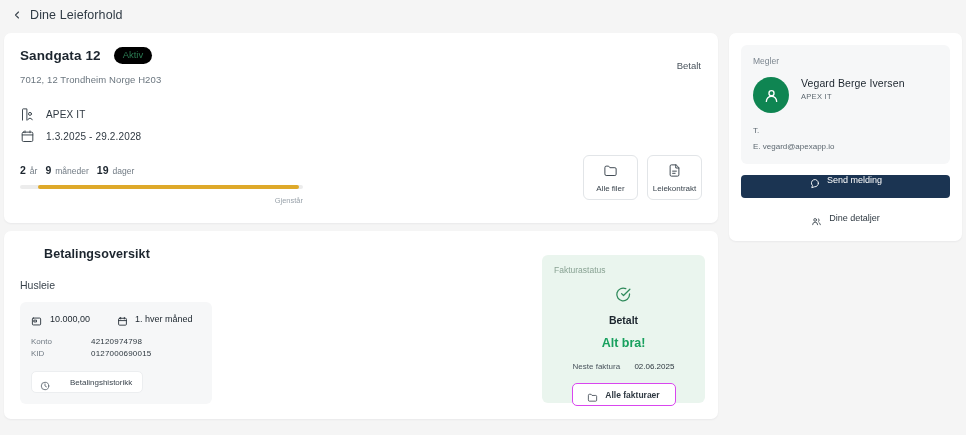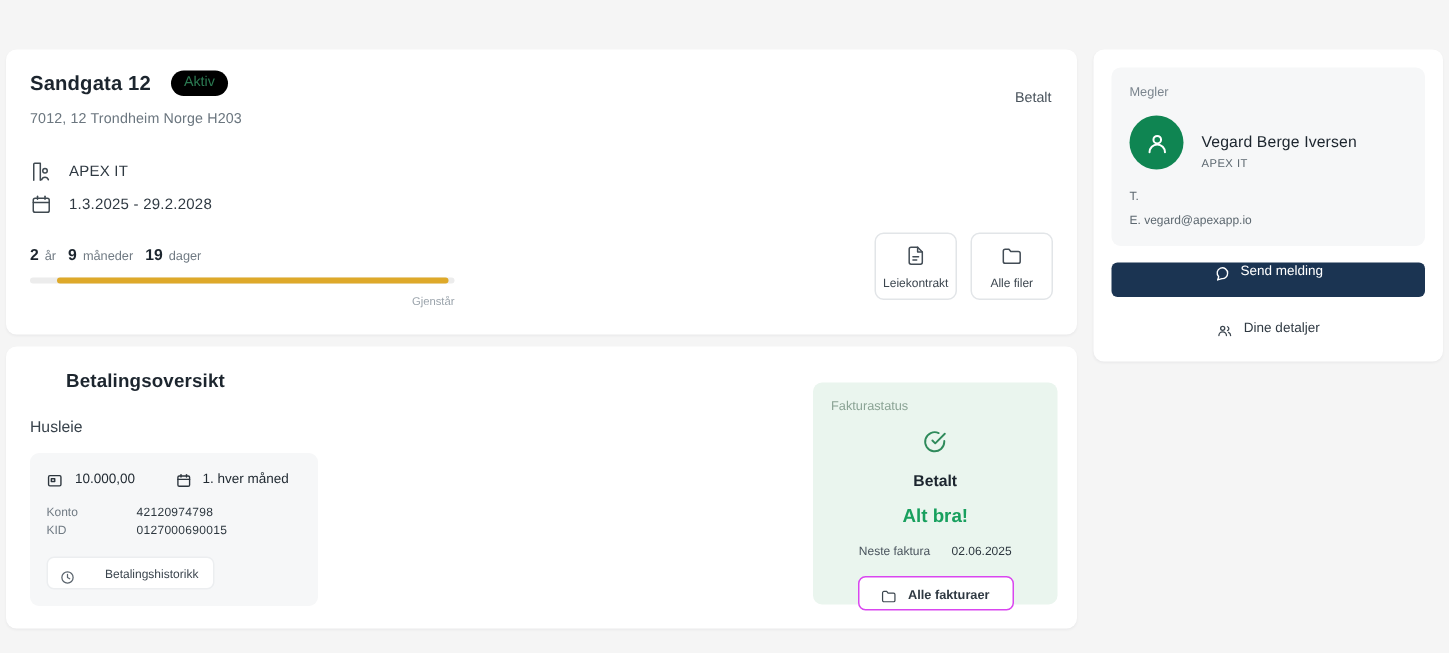--- a/index.html
+++ b/index.html
@@ -118,21 +118,21 @@
     background: #fff; border: 1px solid #d946ef; border-radius: 5px; font-weight: bold;
   }
   .inv-btn .ico { width: 11px; height: 11px; color: #3d4750; }
   .inv-btn .lbl { font-size: 8.5px; color: #2f3942; }
 
   
   .aside { position: absolute; left: 729px; top: 33px; width: 233px; }
   .aside-card { background: #fff; border-radius: 7px; padding: 12px; box-shadow: 0 1px 2px rgba(16,24,40,.05); }
   .broker-box { background: #f6f7f8; border-radius: 6px; padding: 11px 12px 13px 12px; }
   .broker-label { font-size: 8.5px; color: #7b858e; }
-  .broker-main { margin-top: 11px; display: flex; align-items: flex-end; gap: 12px; }
+  .broker-main { margin-top: 11px; display: flex; align-items: flex-start; gap: 12px; }
   .avatar {
     width: 36px; height: 36px; border-radius: 50%;
     background: #0f8552; display: flex; align-items: center; justify-content: center;
     color: #fff; flex: 0 0 36px;
   }
   .broker-name { font-size: 10.5px; color: #1c252e; letter-spacing: .1px; }
   .broker-org { margin-top: 3px; font-size: 7.5px; color: #5d6870; letter-spacing: .3px; }
   .broker-contact { margin-top: 13px; font-size: 8px; color: #5d6870; }
   .broker-contact div + div { margin-top: 7px; }
 
@@ -150,20 +150,28 @@
     display: flex; align-items: center; justify-content: center; gap: 7px;
   }
   .details-btn .ico { width: 11px; height: 11px; color: #3d4750; }
   .details-btn .lbl { font-size: 9px; color: #2f3942; }
 </style>
 </head>
 <body>
 
 <div class="page">
 
+  <div class="header">
+    <span class="back-chevron">
+      <svg viewBox="0 0 24 24" width="12" height="12" fill="none" stroke="currentColor" stroke-width="2.2" stroke-linecap="round" stroke-linejoin="round">
+          <polyline points="15 18 9 12 15 6"></polyline>
+        </svg>
+    </span>
+    <span class="header-title">Dine Leieforhold</span>
+  </div>
 
   <div class="cards">
 
     <div class="card tenancy">
       <div class="tenancy-head">
         <span class="addr-title">Sandgata 12</span>
         <span class="badge">Aktiv</span>
       </div>
       <div class="addr-sub">7012, 12 Trondheim Norge H203</div>
       <div class="paid-tag">Betalt</div>
@@ -203,35 +211,35 @@
 
       <div class="bar-wrap" style="background: rgb(236, 236, 236);">
         <div class="bar-fill" style="background: rgb(222, 169, 42);"></div>
       </div>
       <div class="bar-caption">Gjenstår</div>
 
       <div class="doc-buttons">
         <div class="doc-btn">
           <span class="ico">
             <svg viewBox="0 0 24 24" width="15" height="15" fill="none" stroke="currentColor" stroke-width="1.6" stroke-linecap="round" stroke-linejoin="round">
+                <path d="M3 7a2 2 0 0 1 2-2h4l2 2.5h8a2 2 0 0 1 2 2V18a2 2 0 0 1-2 2H5a2 2 0 0 1-2-2z"></path>
+              </svg>
+          </span>
+          <span class="lbl">Alle filer</span>
+        </div>
+        <div class="doc-btn">
+          <span class="ico">
+            <svg viewBox="0 0 24 24" width="15" height="15" fill="none" stroke="currentColor" stroke-width="1.6" stroke-linecap="round" stroke-linejoin="round">
                 <path d="M14 3H7a2 2 0 0 0-2 2v14a2 2 0 0 0 2 2h10a2 2 0 0 0 2-2V8z"></path>
                 <polyline points="14 3 14 8 19 8"></polyline>
                 <line x1="9" y1="13" x2="15" y2="13"></line>
                 <line x1="9" y1="16.5" x2="13" y2="16.5"></line>
               </svg>
           </span>
           <span class="lbl">Leiekontrakt</span>
-        </div>
-        <div class="doc-btn">
-          <span class="ico">
-            <svg viewBox="0 0 24 24" width="15" height="15" fill="none" stroke="currentColor" stroke-width="1.6" stroke-linecap="round" stroke-linejoin="round">
-                <path d="M3 7a2 2 0 0 1 2-2h4l2 2.5h8a2 2 0 0 1 2 2V18a2 2 0 0 1-2 2H5a2 2 0 0 1-2-2z"></path>
-              </svg>
-          </span>
-          <span class="lbl">Alle filer</span>
         </div>
       </div>
     </div>
 
     <div class="card payment">
       <div class="section-title">Betalingsoversikt</div>
       <div class="sub-label">Husleie</div>
 
       <div class="rent-box">
         <div class="rent-row">

